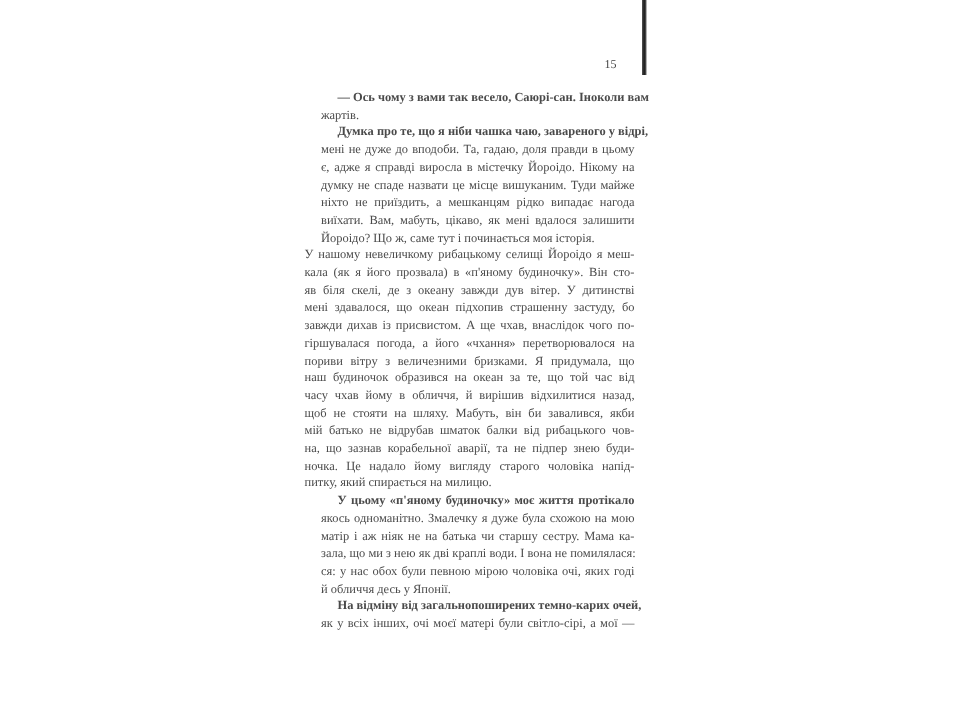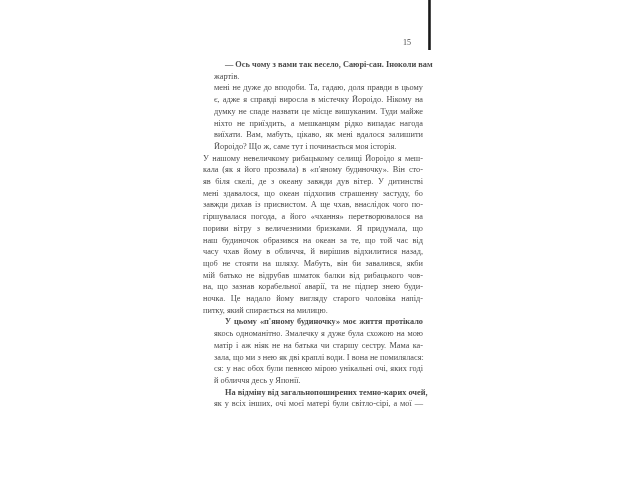--- a/index.html
+++ b/index.html
@@ -68,20 +68,21 @@
 <div class="page-number">15</div>
 
 <div class="page">
 
   <p>
     <span class="line indent">— Ось чому з вами так весело, Саюрі-сан. Іноколи вам</span>
     <span class="line last">жартів.</span>
   </p>
 
   <p>
+    <span class="line indent">Думка про те, що я ніби чашка чаю, завареного у відрі,</span>
     <span class="line">мені не дуже до вподоби. Та, гадаю, доля правди в цьому</span>
     <span class="line">є, адже я справді виросла в містечку Йороідо. Нікому на</span>
     <span class="line">думку не спаде назвати це місце вишуканим. Туди майже</span>
     <span class="line">ніхто не приїздить, а мешканцям рідко випадає нагода</span>
     <span class="line">виїхати. Вам, мабуть, цікаво, як мені вдалося залишити</span>
     <span class="line last">Йороідо? Що ж, саме тут і починається моя історія.</span>
   </p>
 
   <p class="first-section">
     <span class="line">У нашому невеличкому рибацькому селищі Йороідо я меш-</span>
@@ -98,21 +99,21 @@
     <span class="line">на, що зазнав корабельної аварії, та не підпер знею буди-</span>
     <span class="line">ночка. Це надало йому вигляду старого чоловіка напід-</span>
     <span class="line last">питку, який спирається на милицю.</span>
   </p>
 
   <p>
     <span class="line indent">У цьому «п'яному будиночку» моє життя протікало</span>
     <span class="line">якось одноманітно. Змалечку я дуже була схожою на мою</span>
     <span class="line">матір і аж ніяк не на батька чи старшу сестру. Мама ка-</span>
     <span class="line">зала, що ми з нею як дві краплі води. І вона не помилялася:</span>
-    <span class="line">ся: у нас обох були певною мірою унікальні очі, яких годі</span>
+    <span class="line">ся: у нас обох були певною мірою чоловіка очі, яких годі</span>
     <span class="line last">й обличчя десь у Японії.</span>
   </p>
 
   <p>
     <span class="line indent">На відміну від загальнопоширених темно-карих очей,</span>
     <span class="line">як у всіх інших, очі моєї матері були світло-сірі, а мої —</span>
   </p>
 
 </div>
 

